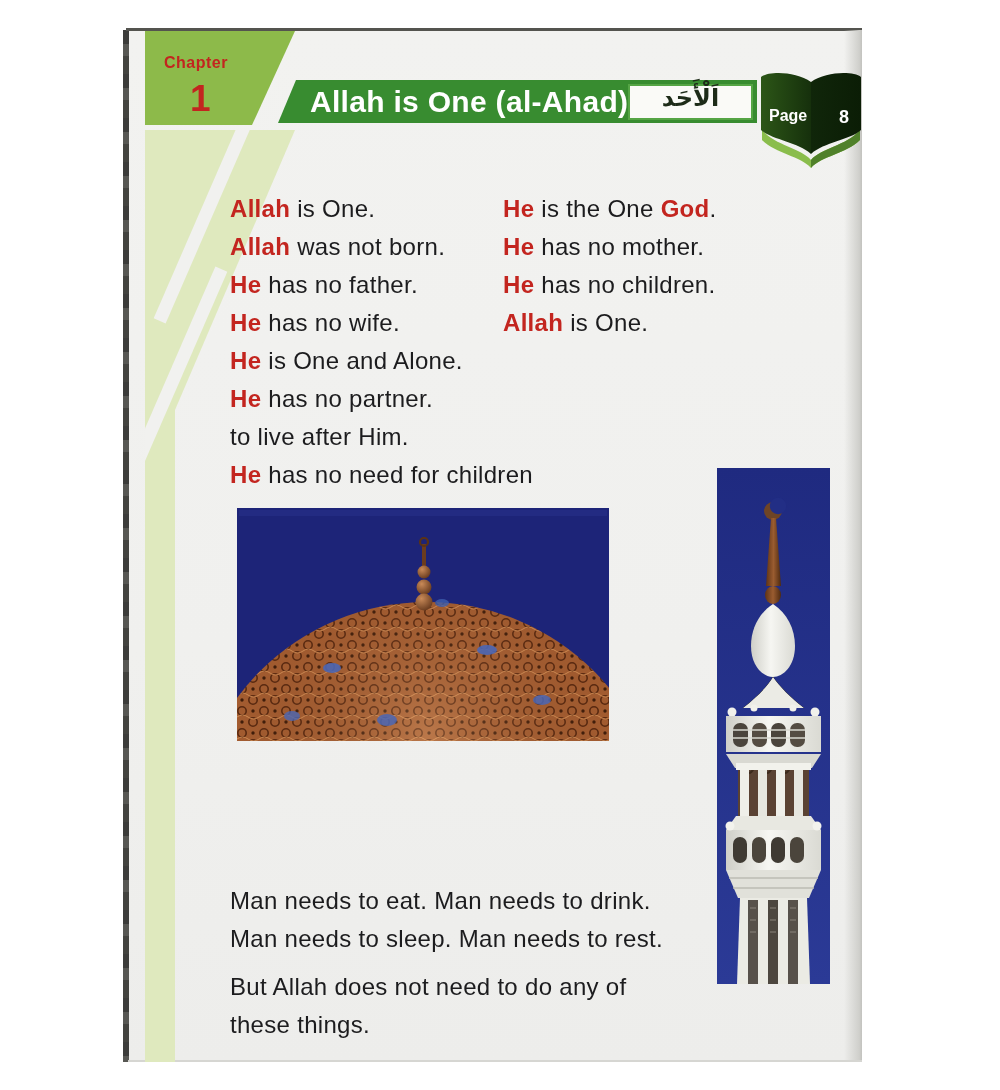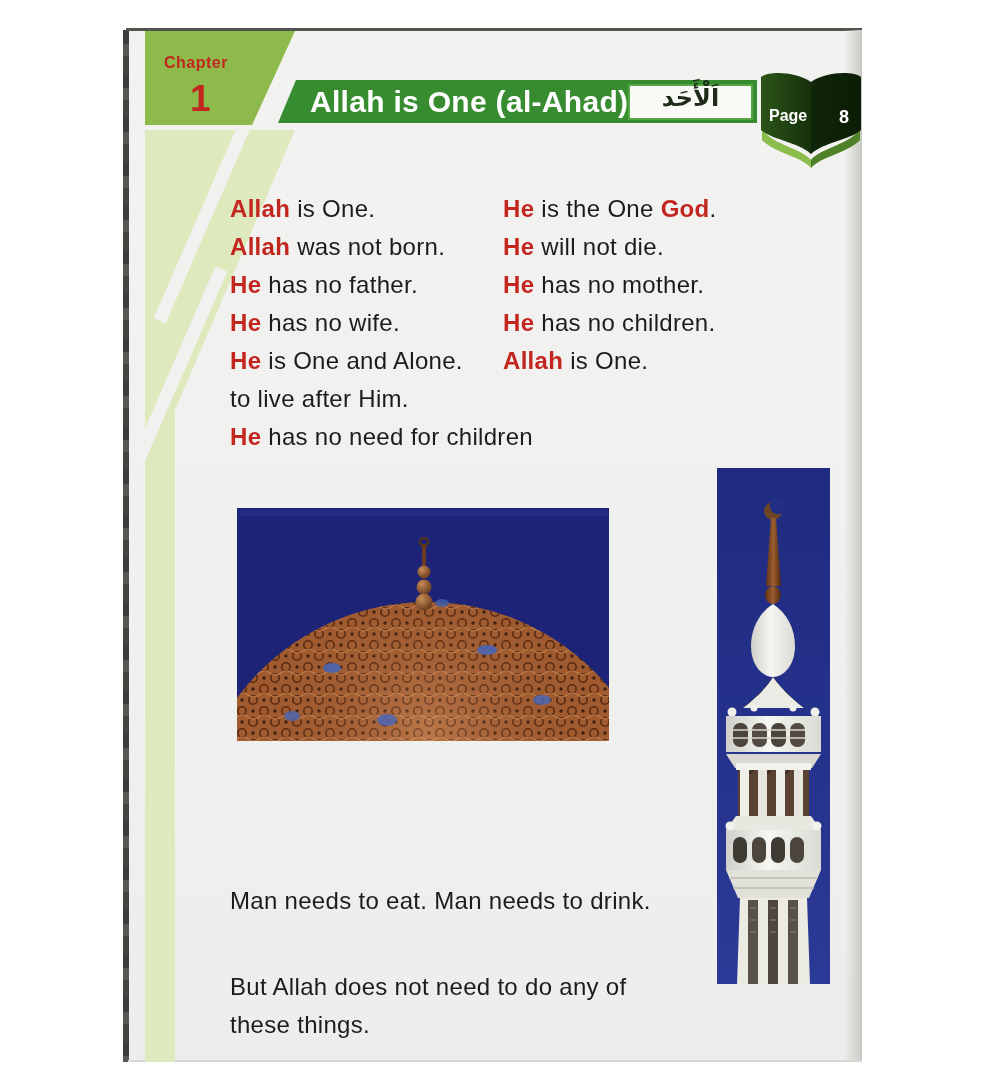--- a/index.html
+++ b/index.html
@@ -95,26 +95,26 @@
       <text x="13" y="53" font-family="Liberation Sans, sans-serif" font-size="16" font-weight="bold" fill="#ffffff">Page</text>
       <text x="83" y="55" font-family="Liberation Sans, sans-serif" font-size="18" font-weight="bold" fill="#ffffff">8</text>
     </svg>
 
     <div class="txt col-left">
       <div><span class="red">Allah</span><span> is One.</span></div>
       <div><span class="red">Allah</span><span> was not born.</span></div>
       <div><span class="red">He</span><span> has no father.</span></div>
       <div><span class="red">He</span><span> has no wife.</span></div>
       <div><span class="red">He</span><span> is One and Alone.</span></div>
+      <div><span class="red">He</span><span> has no partner.</span></div>
       <div><span class="red"></span><span>to live after Him.</span></div>
       <div><span class="red">He</span><span> has no need for children</span></div>
     </div>
     <div class="txt col-right">
       <div><span class="red">He</span><span> is the One </span><span class="red">God</span><span>.</span></div>
-      <div><span class="red">He</span><span> will not die.</span></div>
       <div><span class="red">He</span><span> has no mother.</span></div>
       <div><span class="red">He</span><span> has no children.</span></div>
       <div><span class="red">Allah</span><span> is One.</span></div>
     </div>
 
     <svg class="photo photo-dome" width="372" height="233" viewBox="0 0 372 233" role="img" aria-label="mosque-dome-photo">
       <defs>
         <pattern id="domePat" width="22" height="22" patternUnits="userSpaceOnUse">
           <rect width="22" height="22" fill="#a35c30"></rect>
           <circle cx="5" cy="5" r="4.2" fill="none" stroke="#58280f" stroke-width="1.6"></circle>
@@ -223,19 +223,20 @@
         <polygon points="23,430 90,430 93,516 20,516" fill="#ebebe4"></polygon>
         <rect x="31" y="432" width="10" height="84" fill="#57514a"></rect>
         <rect x="51" y="432" width="10" height="84" fill="#4d473f"></rect>
         <rect x="71" y="432" width="10" height="84" fill="#57514a"></rect>
         <path d="M33,440 h6 M33,452 h6 M33,464 h6 M53,440 h6 M53,452 h6 M53,464 h6 M73,440 h6 M73,452 h6 M73,464 h6" stroke="#8a847a" stroke-width="1.2"></path>
       </g>
     </svg>
 
     <div class="txt para2">
       <div>Man needs to eat.  Man needs to drink.</div>
+      <div>Man needs to sleep. Man needs to rest.</div>
     </div>
     <div class="txt para3">
       <div>But Allah does not need to do any of</div>
       <div>these things.</div>
     </div>
   </div>
 </div>
 
 </body></html>

